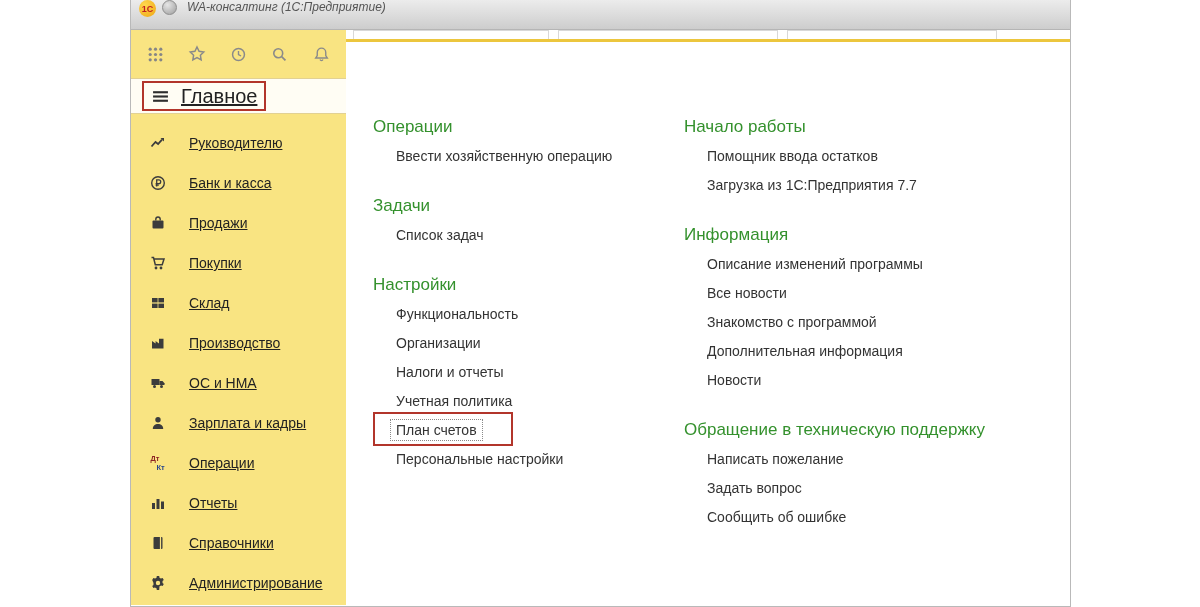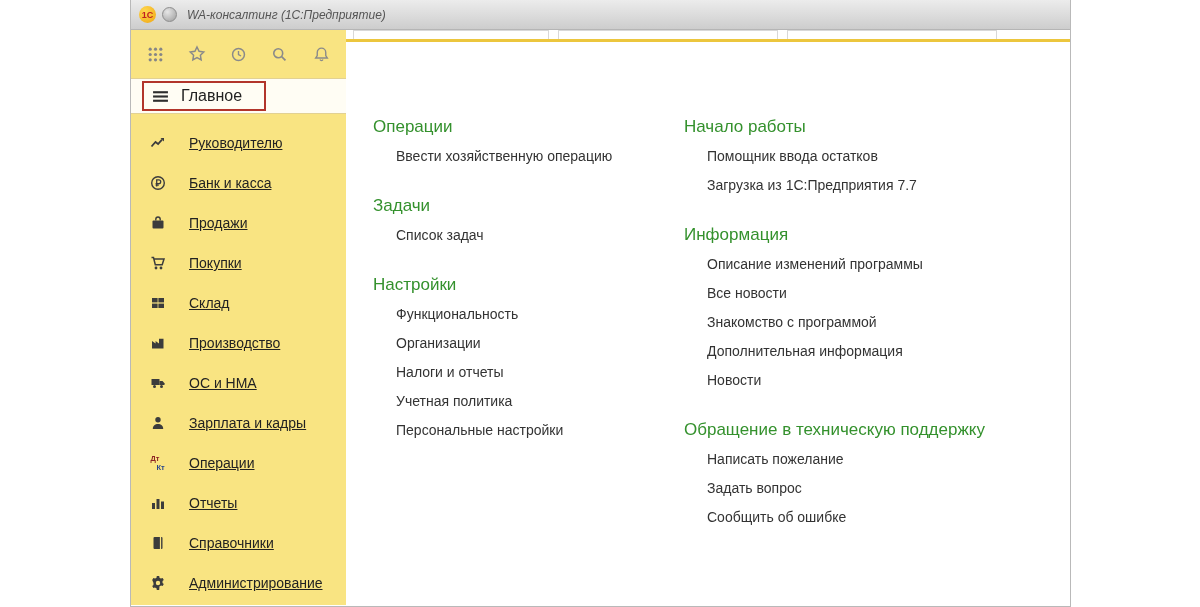--- a/index.html
+++ b/index.html
@@ -2,36 +2,36 @@
 <html><head>
 <meta charset="utf-8">
 <style>
   * { box-sizing: border-box; margin: 0; padding: 0; }
   html, body { width: 1200px; height: 607px; background: #ffffff;
     font-family: "Liberation Sans", "DejaVu Sans", sans-serif; }
   .window { position: absolute; left: 130px; top: 0; width: 941px; height: 607px;
     border: 1px solid #b9b9b9; border-top: none; background: #fff; }
   
   .titlebar { height: 30px; background: linear-gradient(#ececec, #cdcdcd);
-    display: flex; align-items: center; padding: 0 8px; border-bottom: 1px solid #b5b5b5; }
+    display: flex; align-items: flex-start; padding: 0 8px; border-bottom: 1px solid #b5b5b5; }
   .logo-circle { width: 17px; height: 17px; border-radius: 50%;
     background: radial-gradient(circle at 35% 30%, #ffd84f, #efa512);
     color: #c01f1f; font-size: 9px; font-weight: bold;
     display: flex; align-items: center; justify-content: center; }
   .sys-circle { width: 15px; height: 15px; border-radius: 50%; margin-left: 6px;
     background: radial-gradient(circle at 35% 30%, #e6e6e6, #9d9d9d); border: 1px solid #8d8d8d; }
   .title-text { margin-left: 10px; font-size: 12px; color: #555; font-style: italic; }
   
   .app-body { display: flex; height: 575px; }
   .sidebar { width: 215px; background: #f9e482; flex-shrink: 0; }
   .sb-toolbar { height: 48px; display: flex; align-items: center; padding: 0 14px; gap: 20px; }
   .tb-btn { width: 24px; height: 24px; display: flex; align-items: center; justify-content: center; cursor: pointer; }
   .main-item { height: 36px; background: #fffdf4; display: flex; align-items: center;
     padding-left: 20px; position: relative; border-top: 1px solid #e2d193; border-bottom: 1px solid #e2d193; cursor: pointer; }
-  .main-item .label { margin-left: 12px; font-size: 16px; color: #222; }
+  .main-item .label { margin-left: 12px; font-size: 20px; color: #222; text-decoration: underline; }
   .red-annotation { position: absolute; border: 2px solid #b2352b; pointer-events: none; }
   .main-item .red-annotation { left: 11px; top: 2px; width: 124px; height: 30px; }
   .sb-items { padding-top: 9px; }
   .sb-item { height: 40px; display: flex; align-items: center; padding-left: 18px; cursor: pointer; }
   .sb-item .ic { width: 18px; height: 16px; display: flex; align-items: flex-end; justify-content: center; }
   .sb-item .label { margin-left: 22px; font-size: 14px; color: #222; text-decoration: underline; }
   
   .content { flex: 1; background: #fff; position: relative; overflow: hidden; }
   .tabs { height: 12px; display: flex; gap: 9px; padding-left: 7px; border-bottom: 3px solid #ecc63e; }
   .tab { border: 1px solid #d8d8d8; border-bottom: none; background: #fff; }
@@ -290,20 +290,24 @@
                 </li>
               <li>
                   <span class="lnk">Организации</span>
                 </li>
               <li>
                   <span class="lnk">Налоги и отчеты</span>
                 </li>
               <li>
                   <span class="lnk">Учетная политика</span>
                 </li>
+              <li class="highlighted">
+                <span class="lnk">План счетов</span>
+                <span class="red-annotation"></span>
+              </li>
               <li>
                   <span class="lnk">Персональные настройки</span>
                 </li>
             </ul>
           </div>
         </div>
 
         <div class="col col-2">
           <div class="section">
             <div class="section-title">Начало работы</div>

